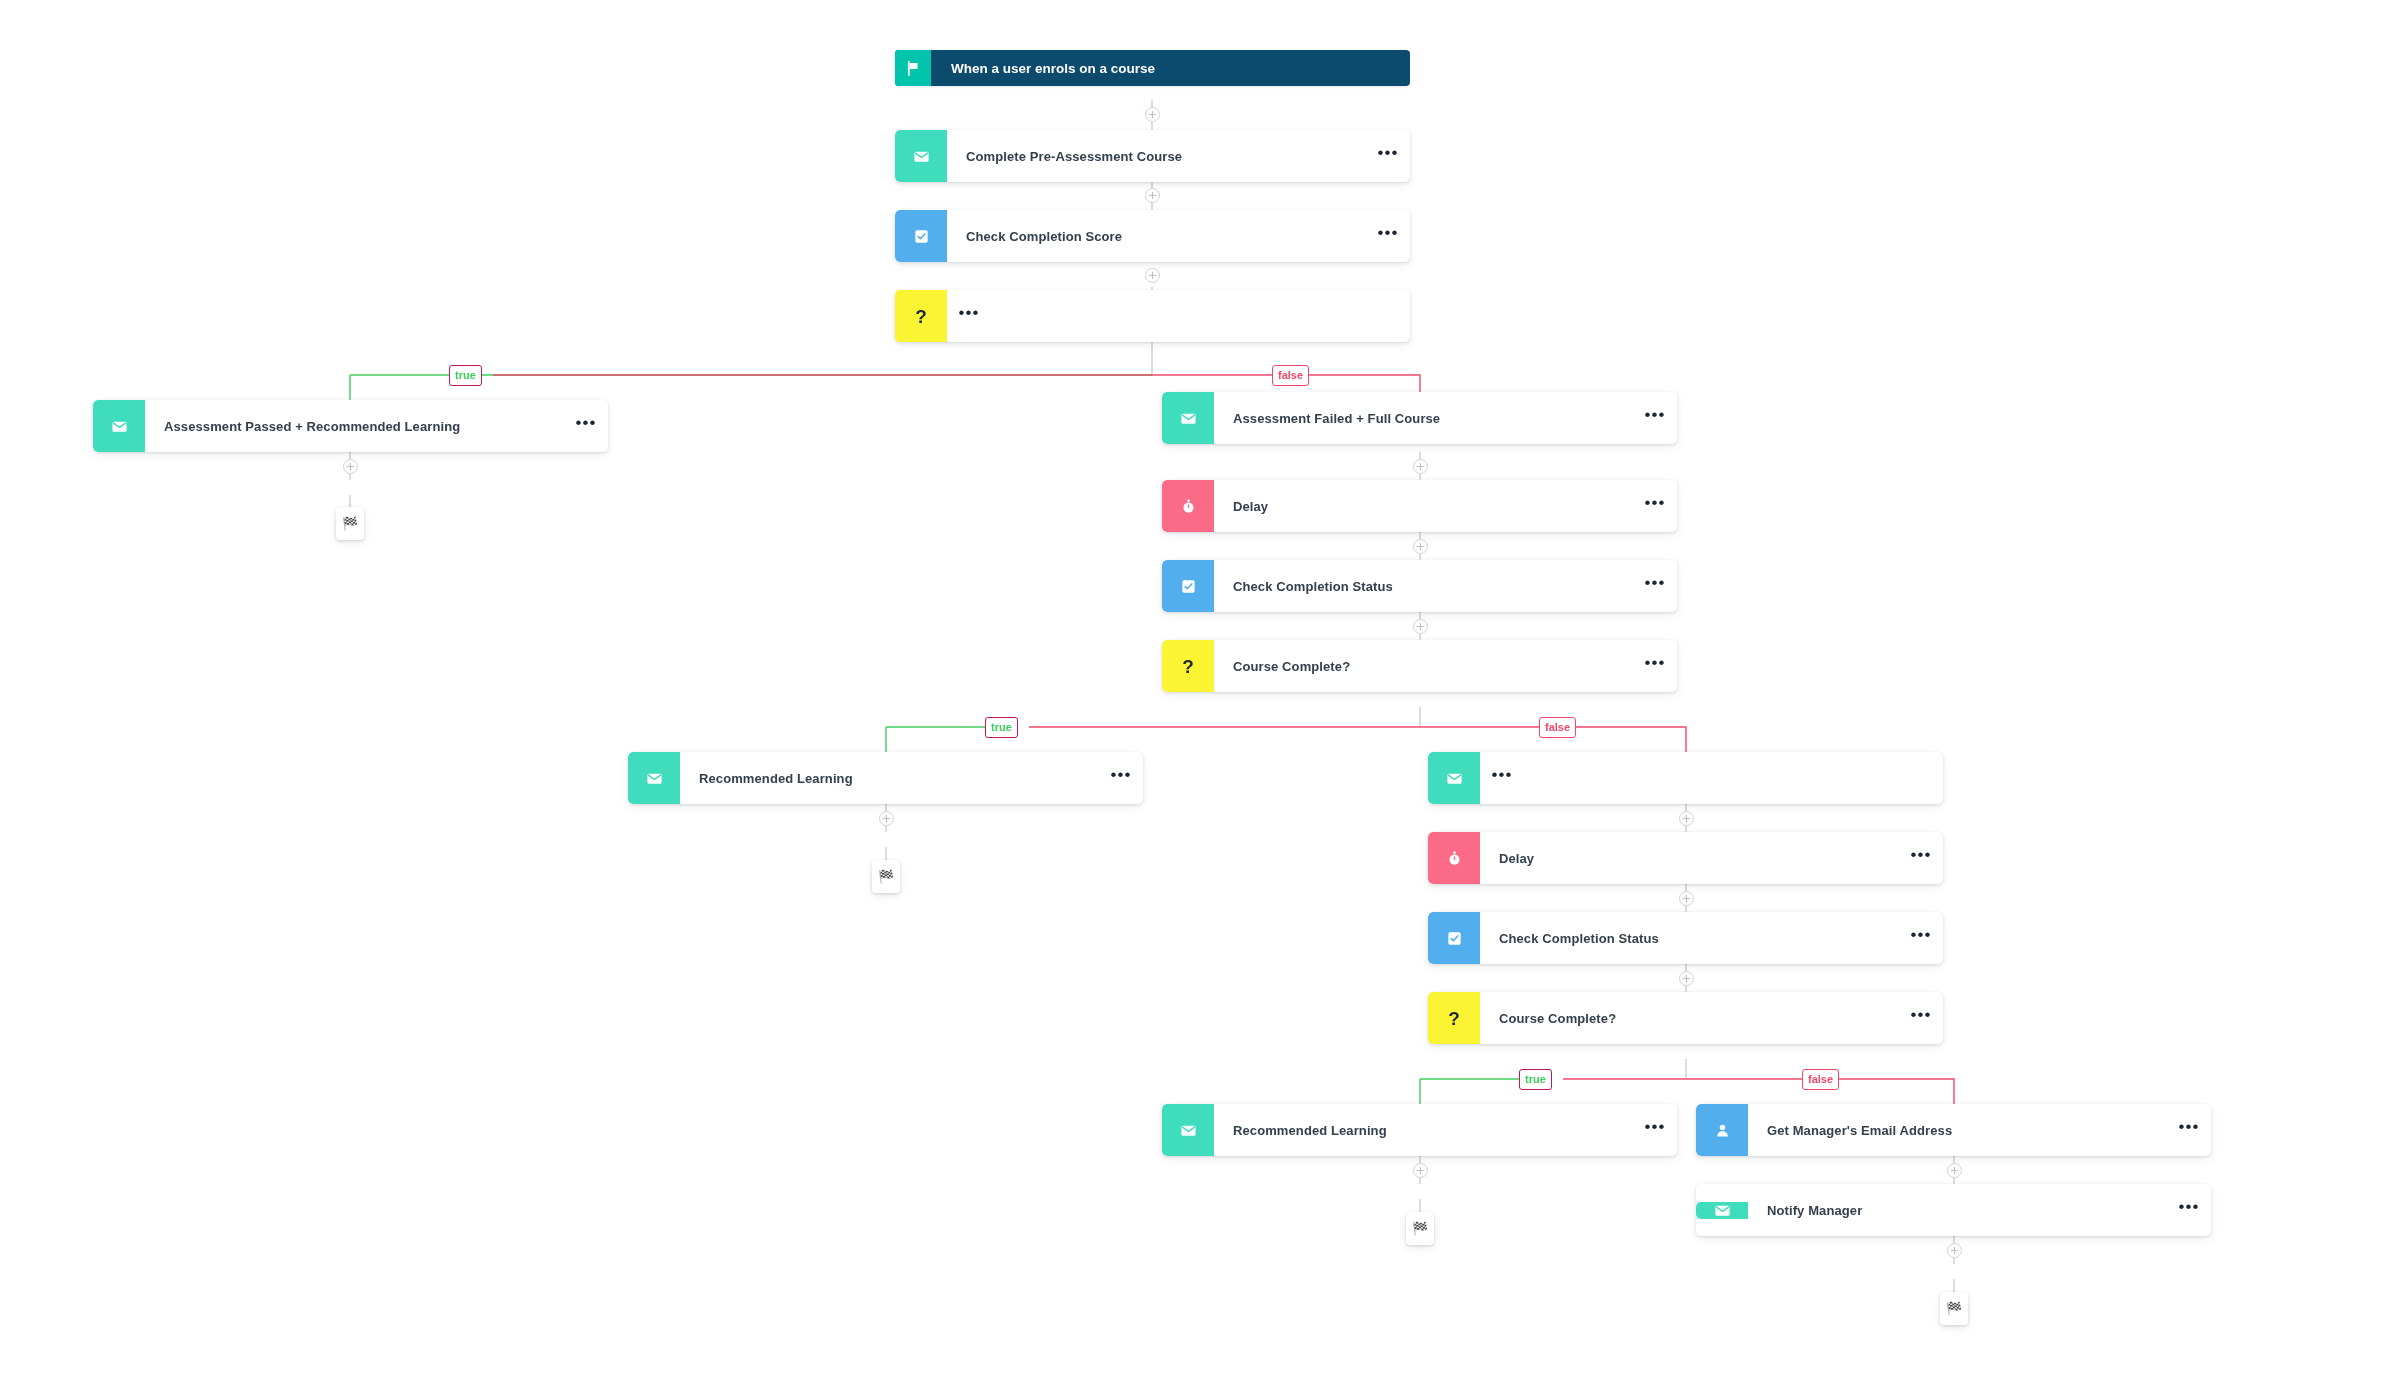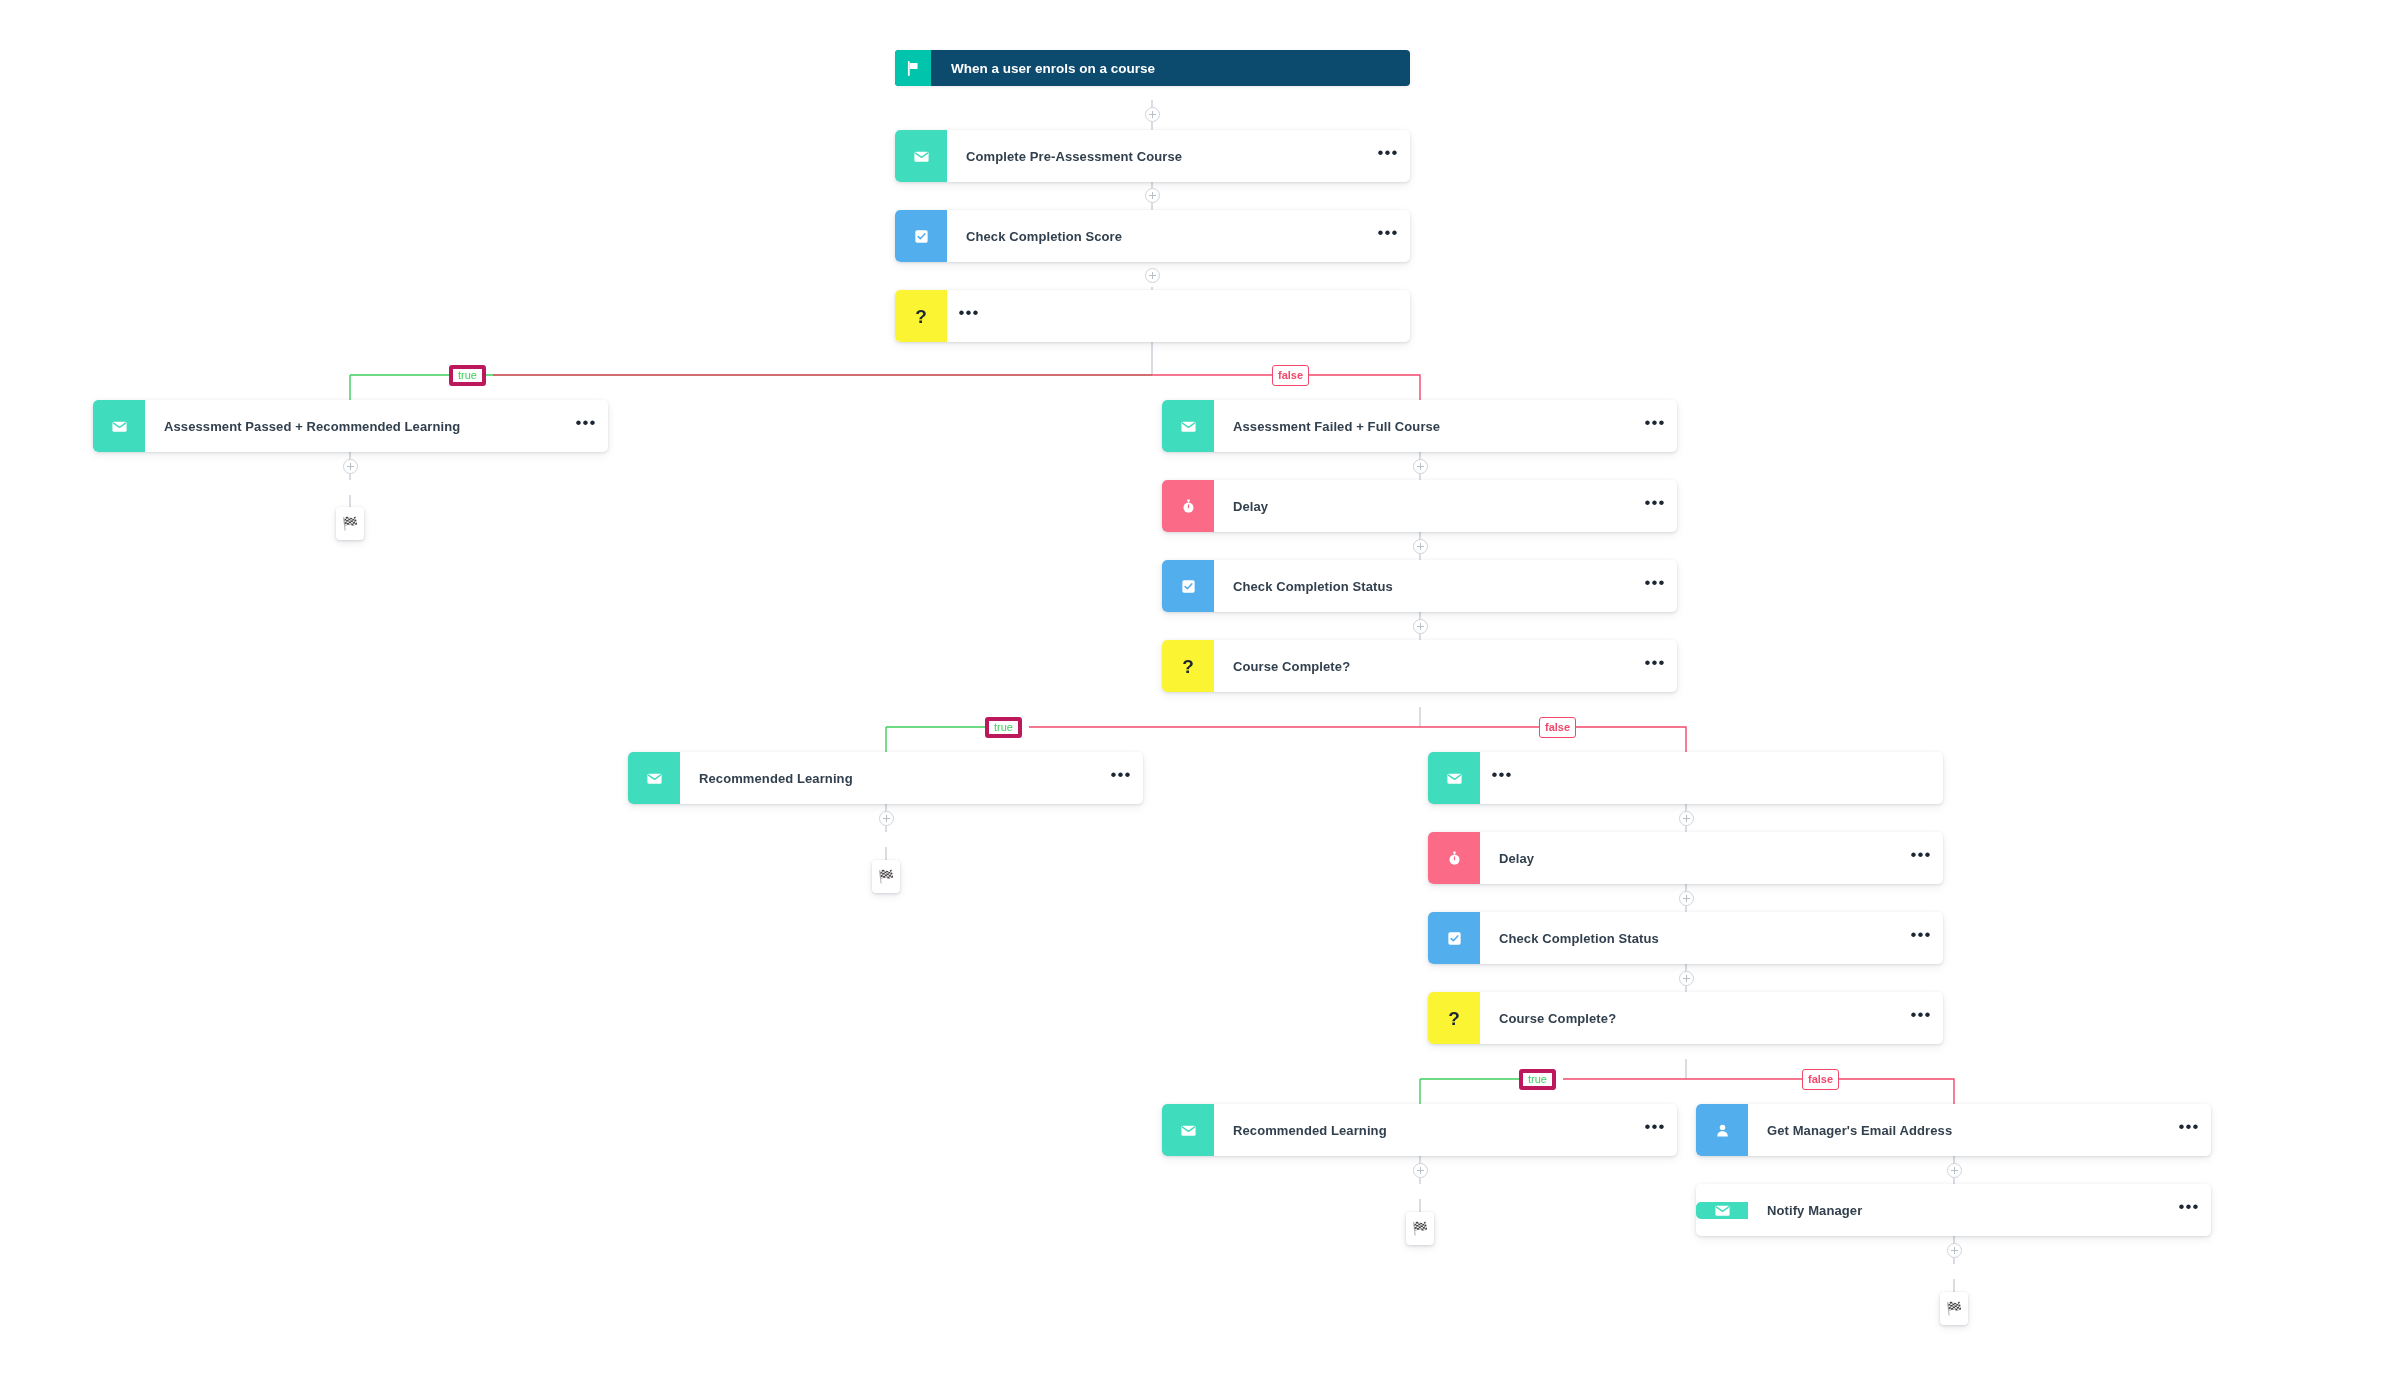--- a/index.html
+++ b/index.html
@@ -158,21 +158,21 @@
     padding: 0 5px;
     display: flex;
     align-items: center;
     justify-content: center;
     background: #ffffff;
     border-radius: 3px;
     font-size: 11px;
     line-height: 1;
     white-space: nowrap;
   }
-  .blabel.true  { border: 4px solid #be185d; color: #3ecf5b; }
+  .blabel.true  { border: 1px solid #be185d; color: #3ecf5b; font-weight: bold; }
   .blabel.false { border: 1px solid #f2486b; color: #f2486b; font-weight: bold; }
 </style>
 </head>
 <body>
 
 <div id="canvas">
 
   <svg id="wires" viewBox="0 0 2389 1393" xmlns="http://www.w3.org/2000/svg">
     <g fill="none" stroke="#c9ced4" stroke-width="1.4">
 
@@ -294,21 +294,21 @@
     <div class="icon-box ic-email">
       <svg width="17" height="17" viewBox="0 0 18 18" aria-hidden="true">
         <rect x="1.5" y="4" width="15" height="10.5" rx="1.6" fill="#ffffff"></rect>
         <path d="M2.6 5.4 L9 9.9 L15.4 5.4" stroke="#3fdcbd" stroke-width="1.5" fill="none" stroke-linecap="round" stroke-linejoin="round"></path>
       </svg>
     </div>
     <div class="title">Assessment Passed + Recommended Learning</div>
     <div class="menu">•••</div>
   </div>
 
-  <div class="node" style="left:1162px; top:400px; width:515px;">
+  <div class="node" style="left:1162px; top:392px; width:515px;">
     <div class="icon-box ic-email">
       <svg width="17" height="17" viewBox="0 0 18 18" aria-hidden="true">
         <rect x="1.5" y="4" width="15" height="10.5" rx="1.6" fill="#ffffff"></rect>
         <path d="M2.6 5.4 L9 9.9 L15.4 5.4" stroke="#3fdcbd" stroke-width="1.5" fill="none" stroke-linecap="round" stroke-linejoin="round"></path>
       </svg>
     </div>
     <div class="title">Assessment Failed + Full Course</div>
     <div class="menu">•••</div>
   </div>
 

